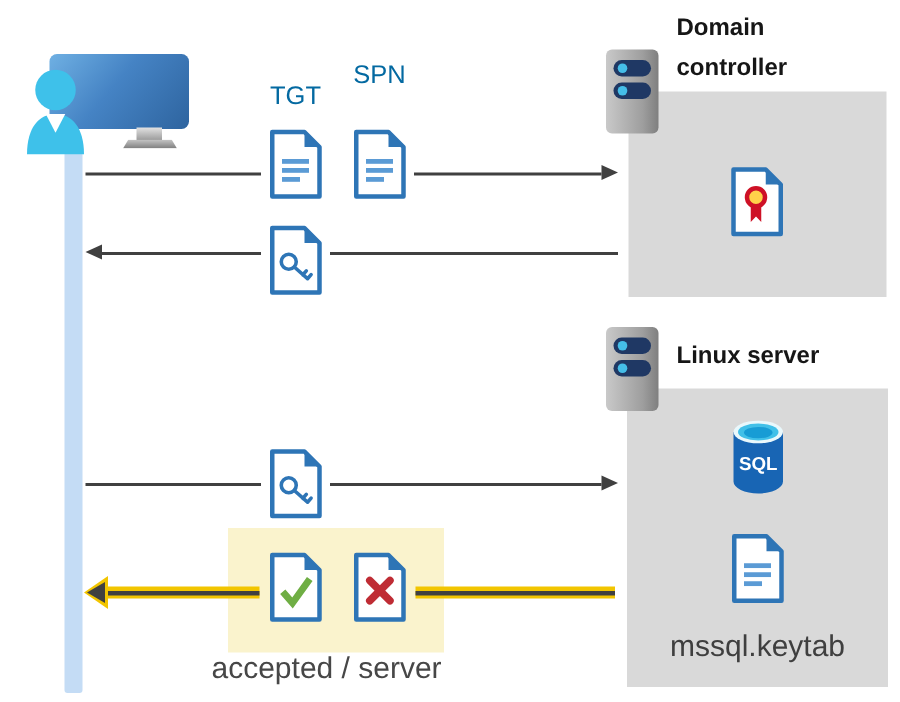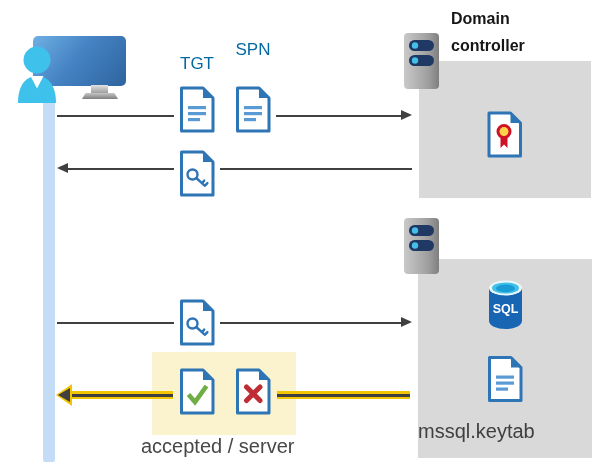--- a/index.html
+++ b/index.html
@@ -180,18 +180,19 @@
 
   <svg class="abs" style="left:485px;top:355px" width="40" height="48" viewBox="0 0 40 47">
     <path class="pg" d="M4.5 2 H26 L36 12 V45 H4.5 Z"></path>
     <path class="fold" d="M26 2 V12 H36 Z"></path>
     <rect class="tln" x="11" y="20" width="18" height="3.2"></rect>
     <rect class="tln" x="11" y="26" width="18" height="3.2"></rect>
     <rect class="tln" x="11" y="32" width="12" height="3.2"></rect>
   </svg>
 
   <div class="abs title" style="left:451px;top:5px;width:100px">Domain controller</div>
+  <div class="abs title" style="left:451px;top:224px;width:150px">Linux server</div>
   <div class="abs small-label" style="left:177px;top:54px;width:40px">TGT</div>
   <div class="abs small-label" style="left:233px;top:40px;width:40px">SPN</div>
-  <div class="abs plain-label" style="left:418px;top:420px;width:174px;">mssql.keytab</div>
+  <div class="abs plain-label" style="left:418px;top:420px;width:174px;text-align:center">mssql.keytab</div>
   <div class="abs plain-label" style="left:141px;top:435px;color:#474747">accepted / server</div>
 
 </div>
 
 </body></html>

